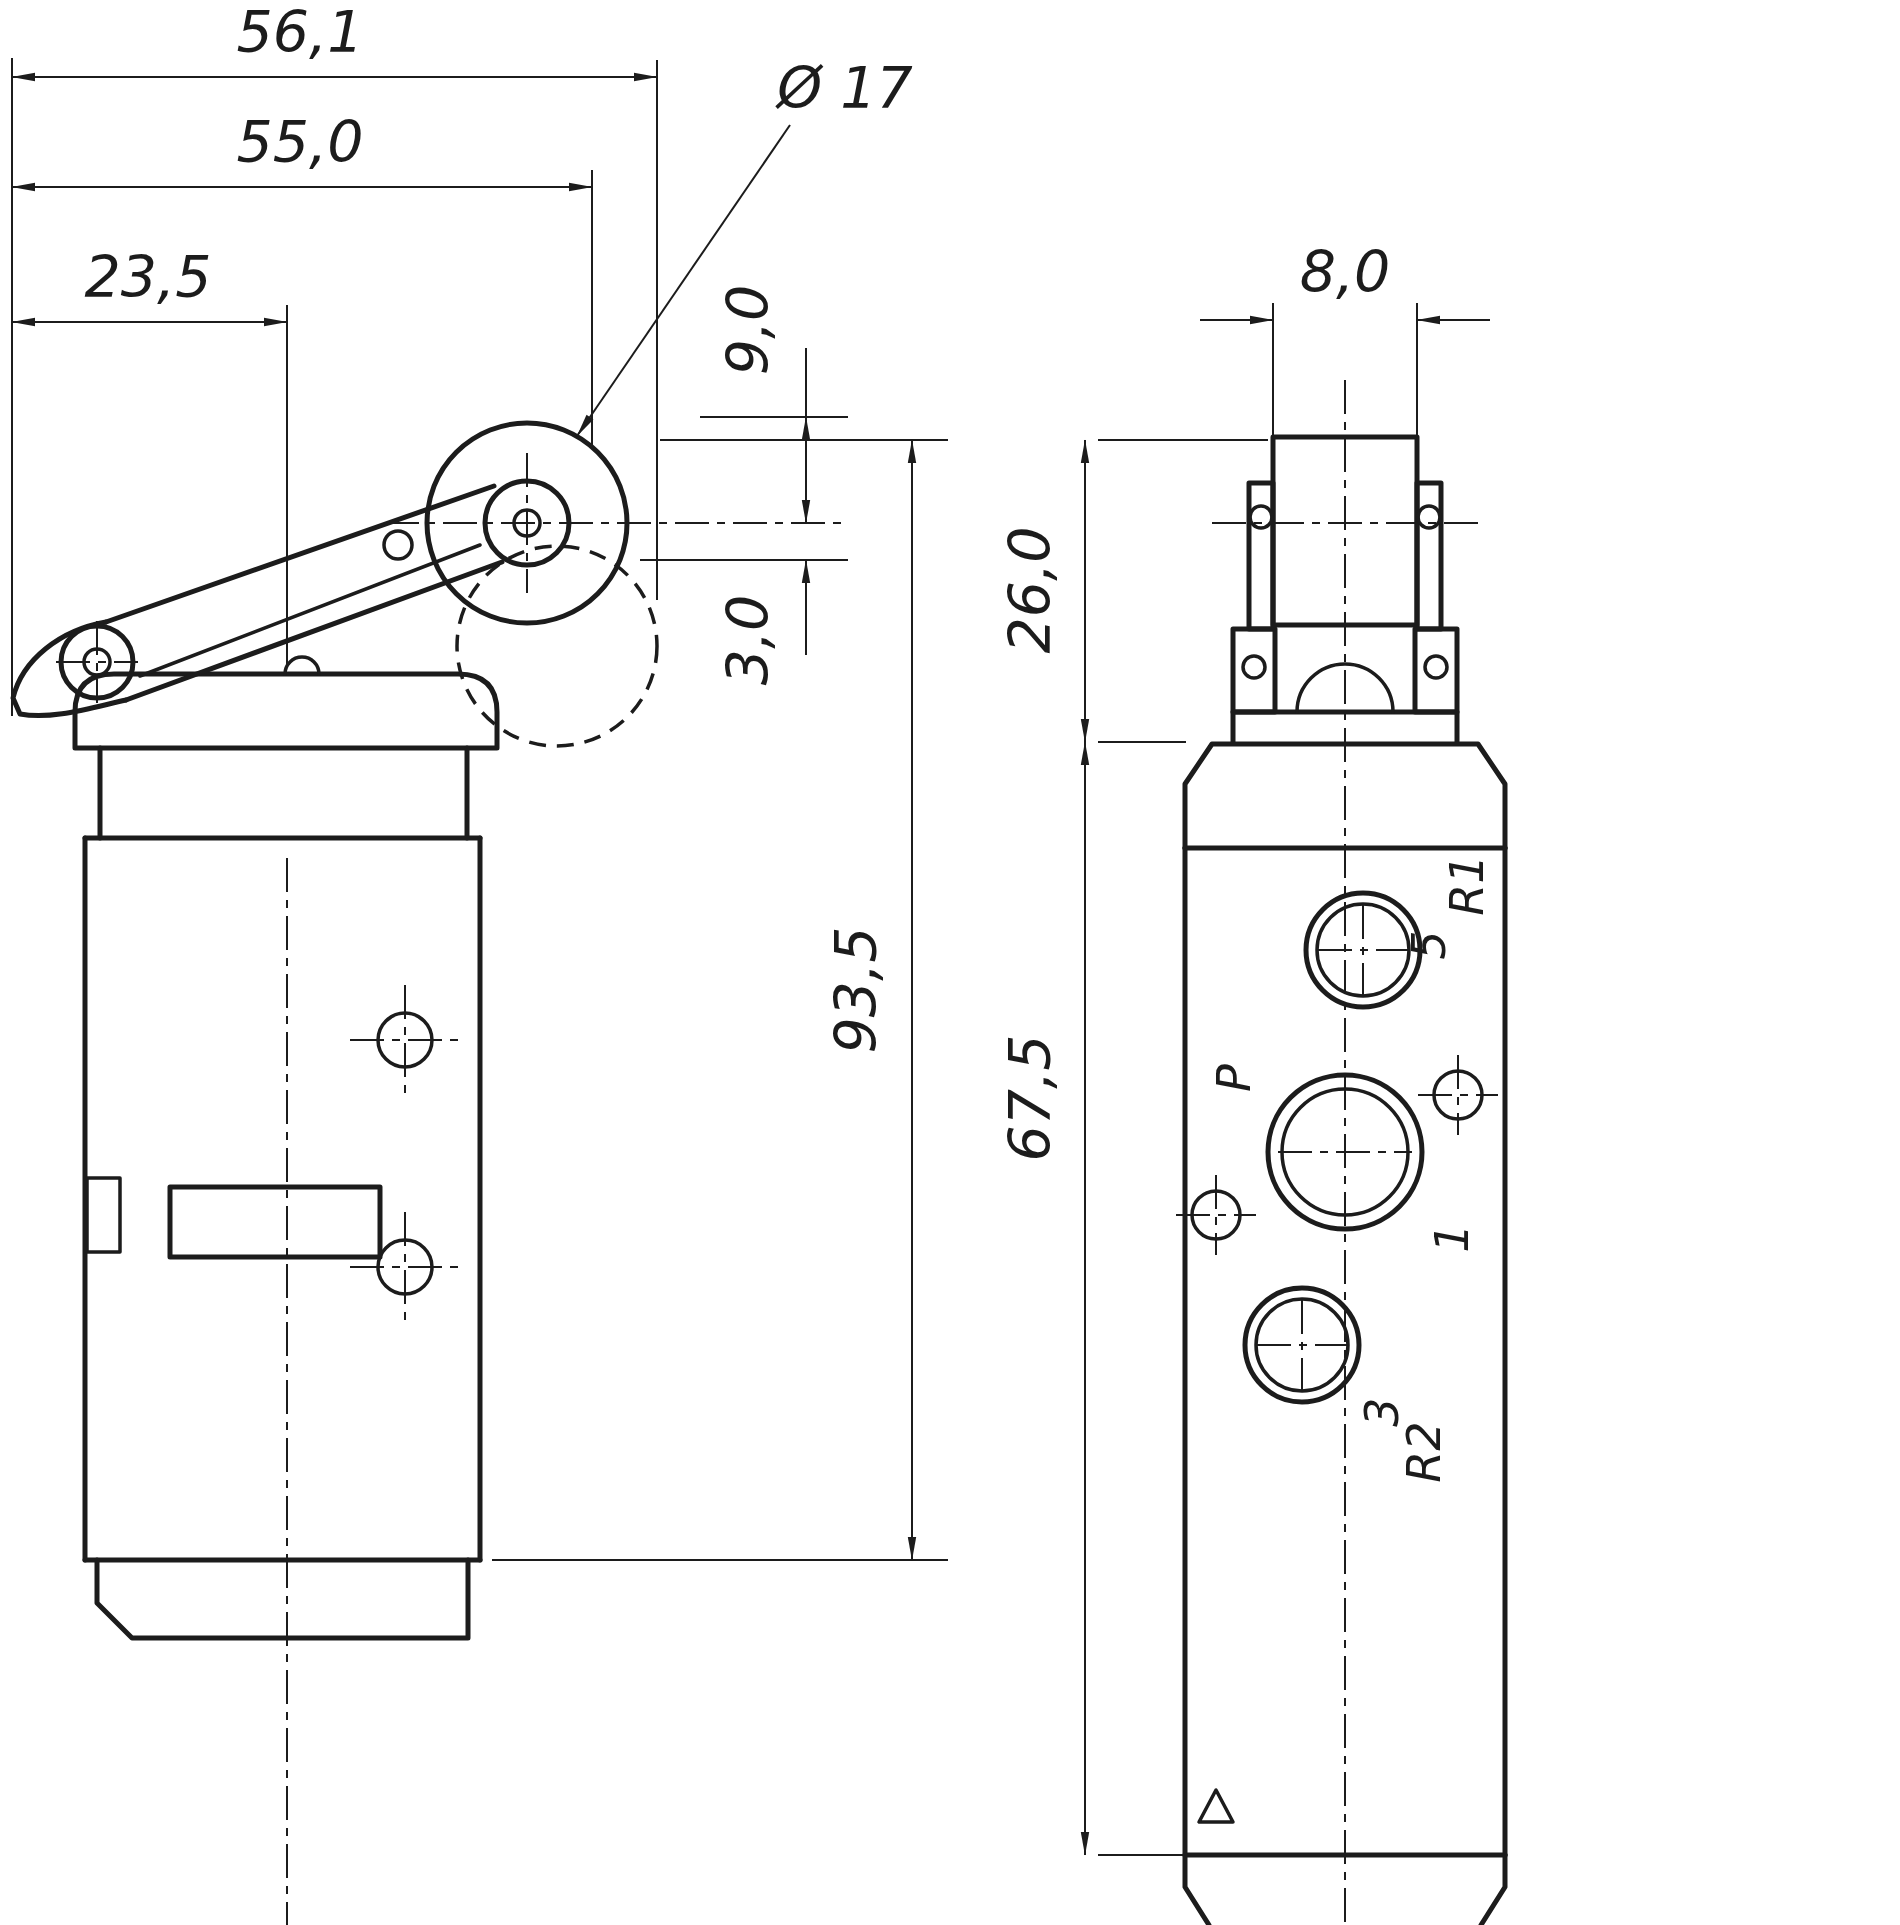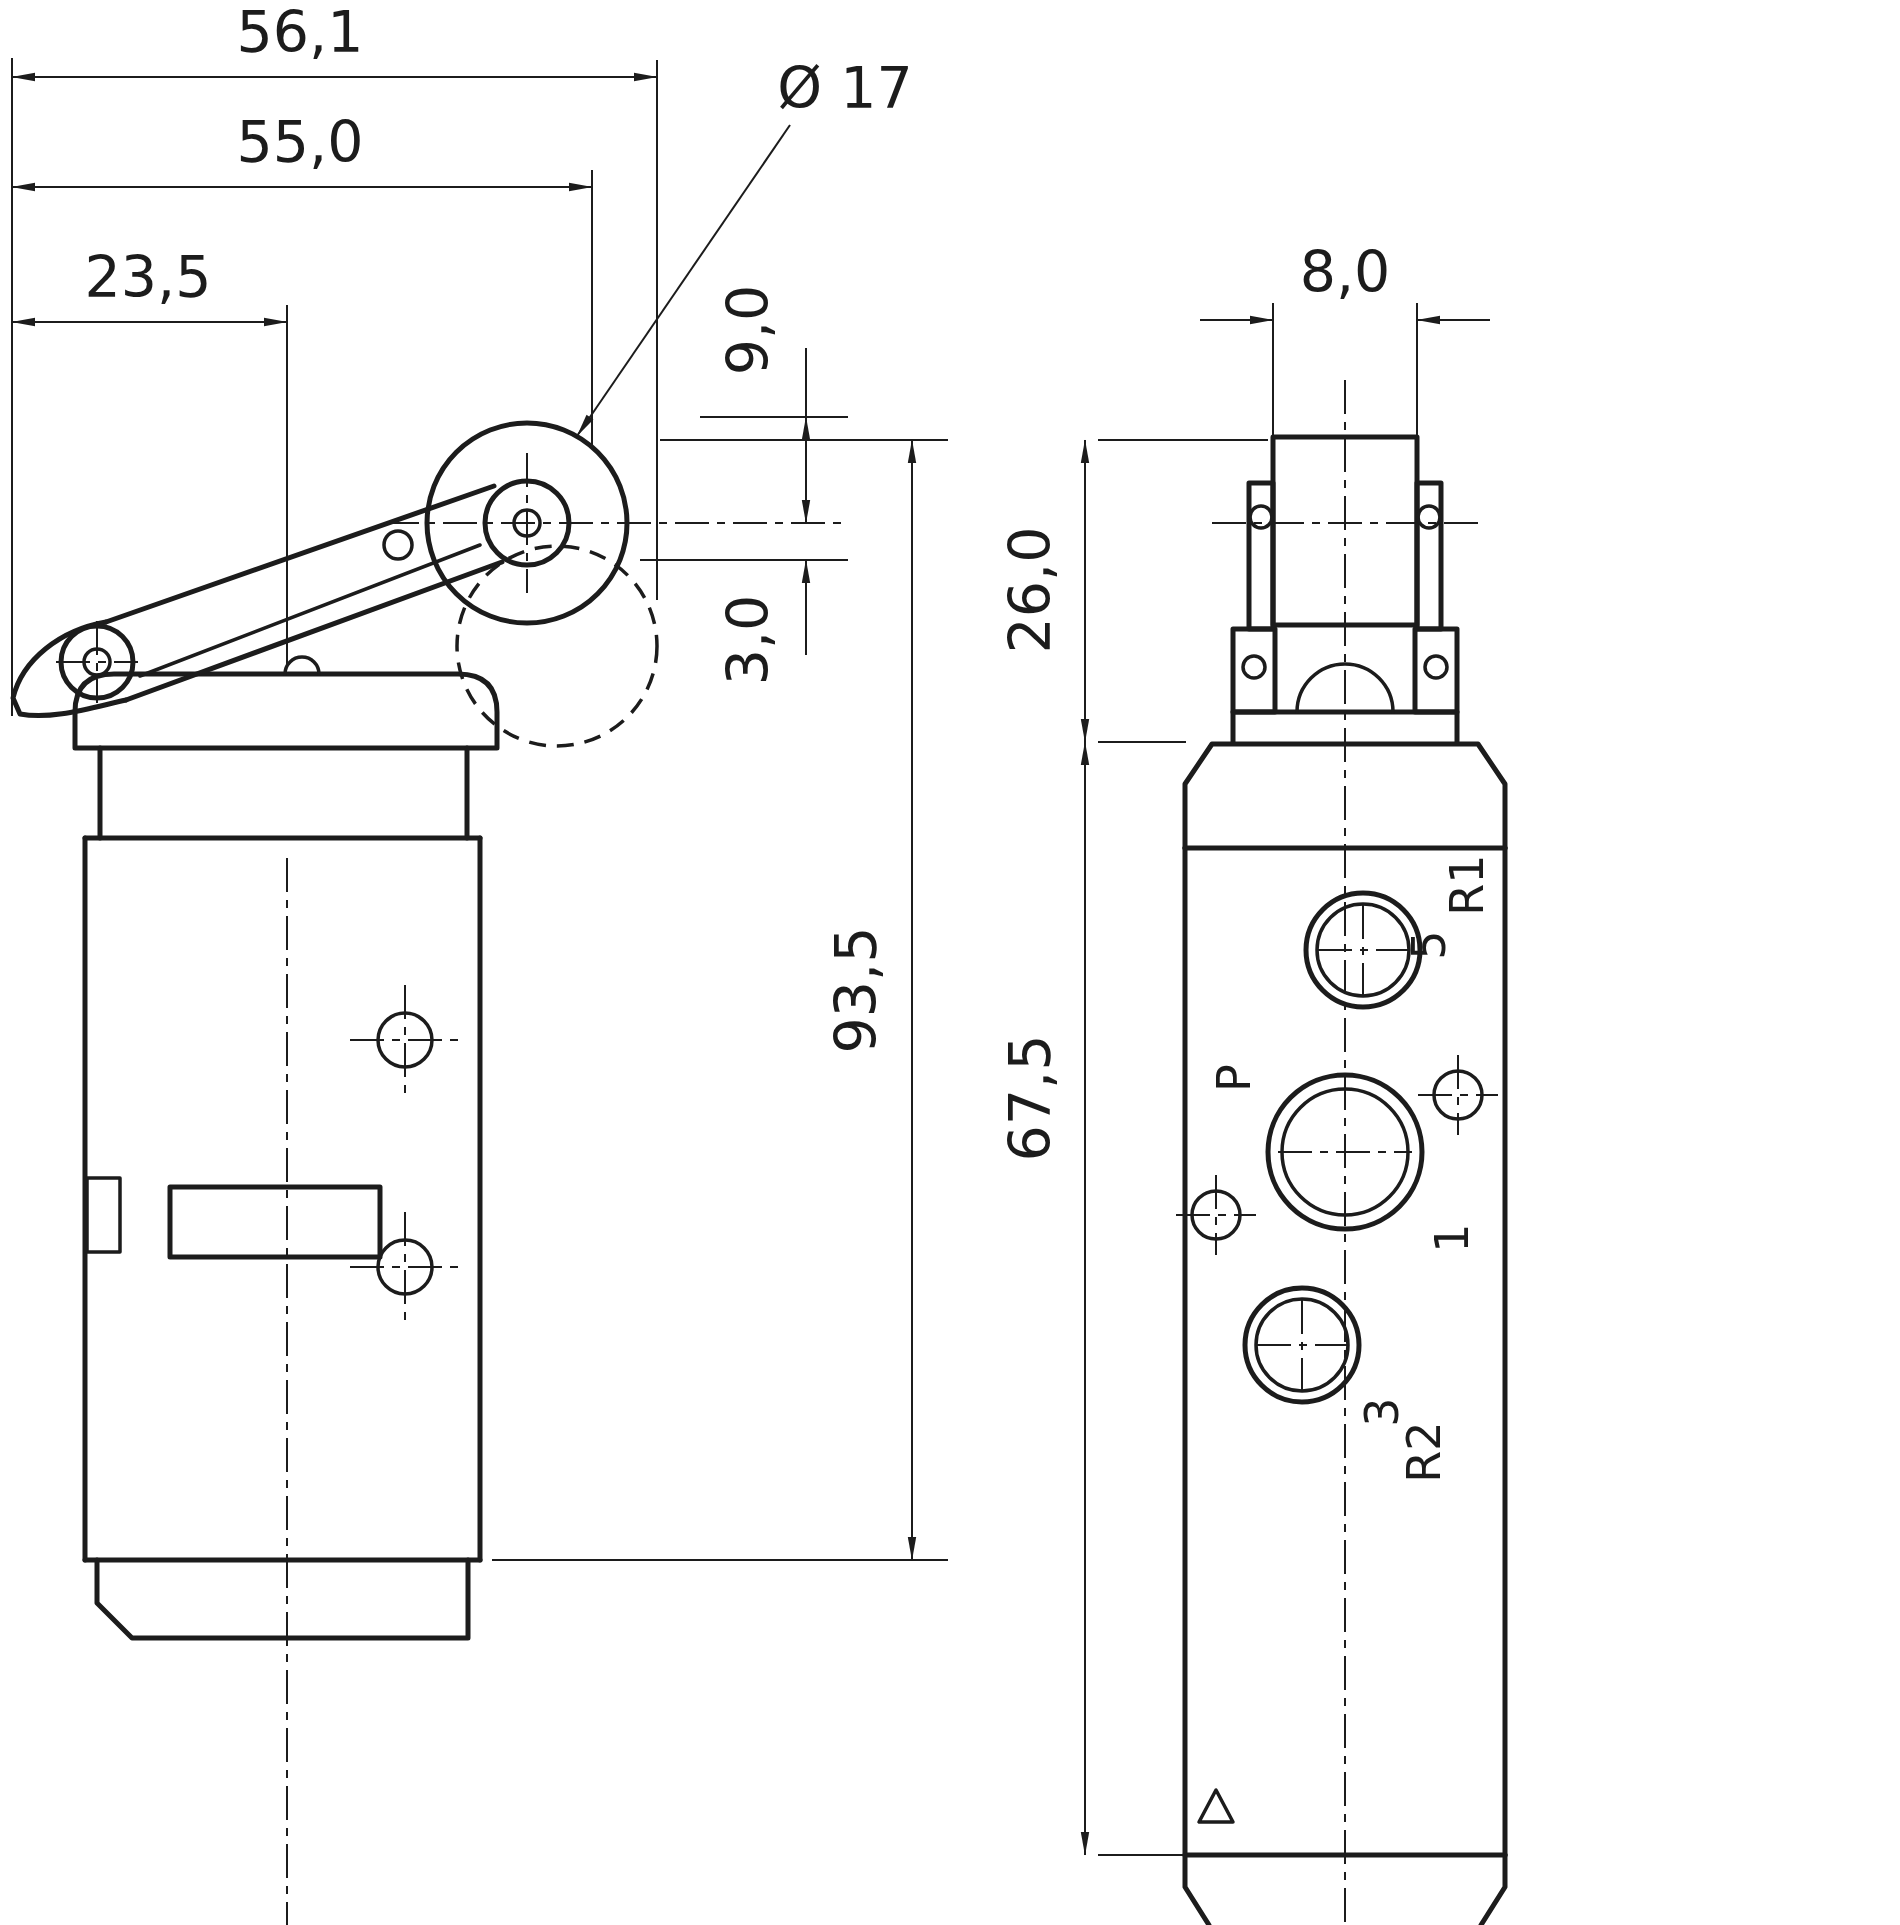--- a/index.html
+++ b/index.html
@@ -6,20 +6,21 @@
     margin: 0;
     padding: 0;
     background: #ffffff;
   }
   .stage {
     width: 1660px;
     height: 1925px;
     background: #ffffff;
     position: relative;
     overflow: hidden;
+    font-style: italic;
   }
   svg { display: block; }
 
   
   .outline {
     fill: none;
     stroke: #1c1c1c;
     stroke-width: 5;
     stroke-linejoin: round;
     stroke-linecap: round;

